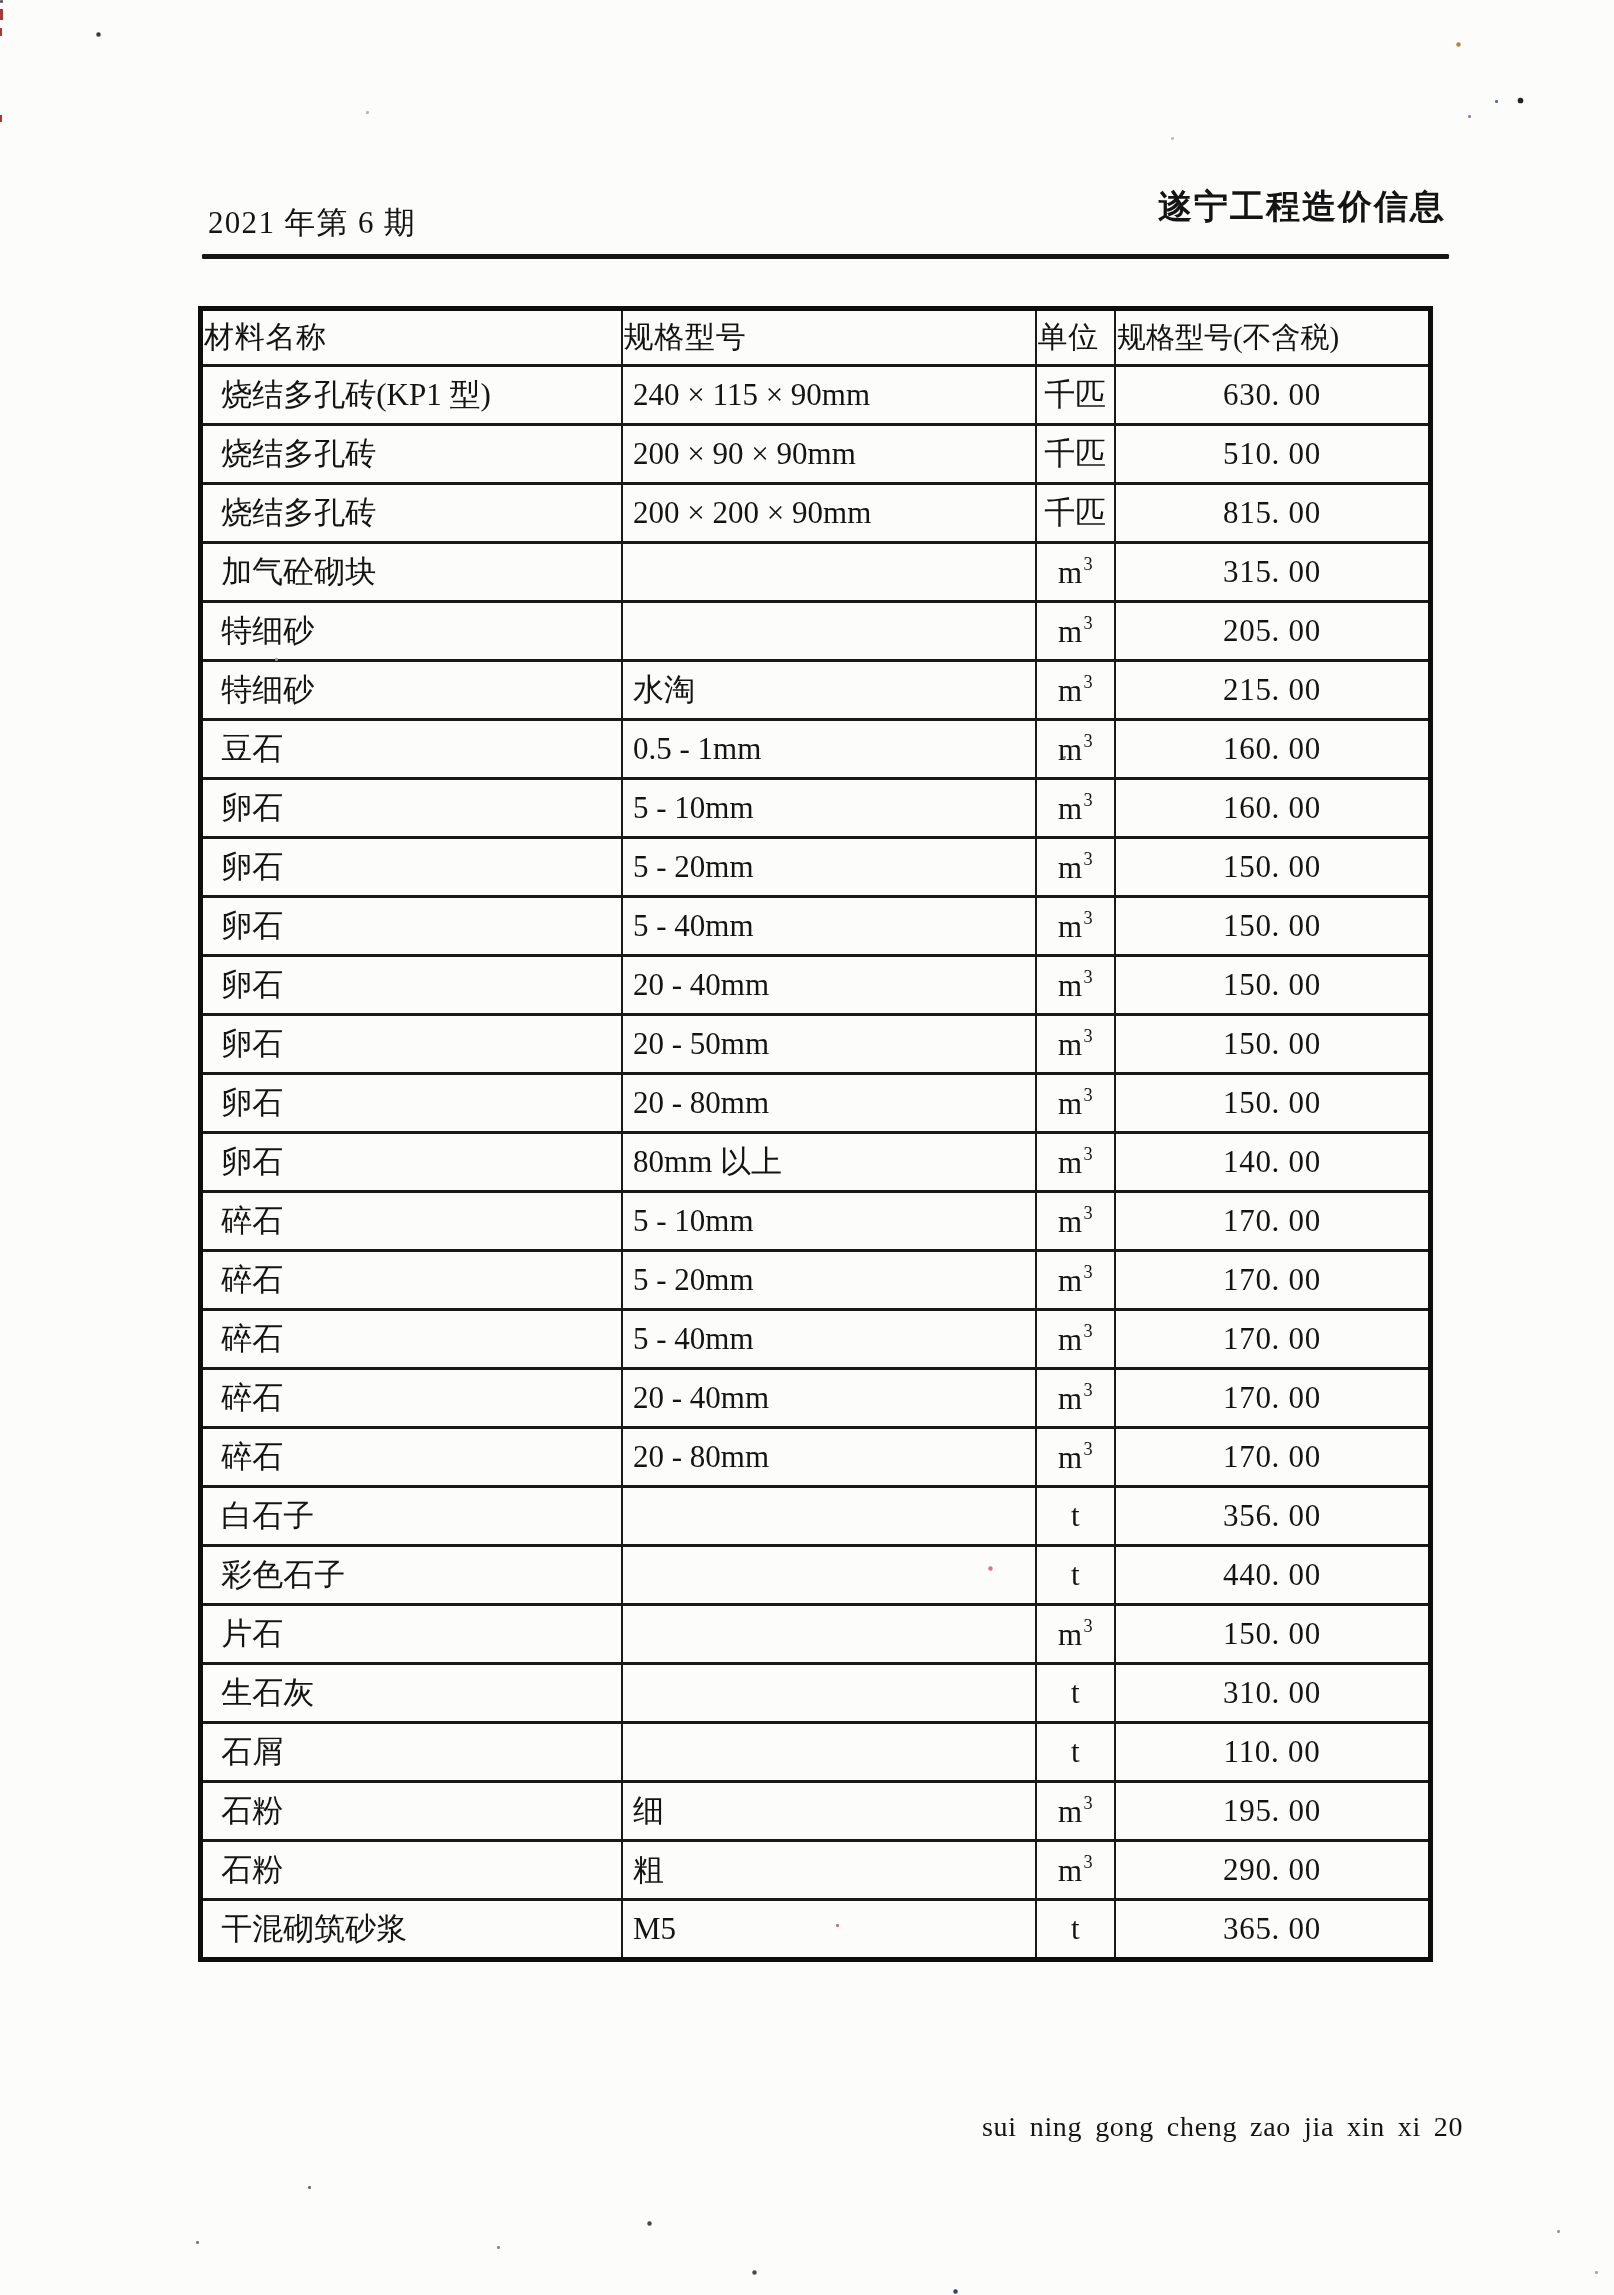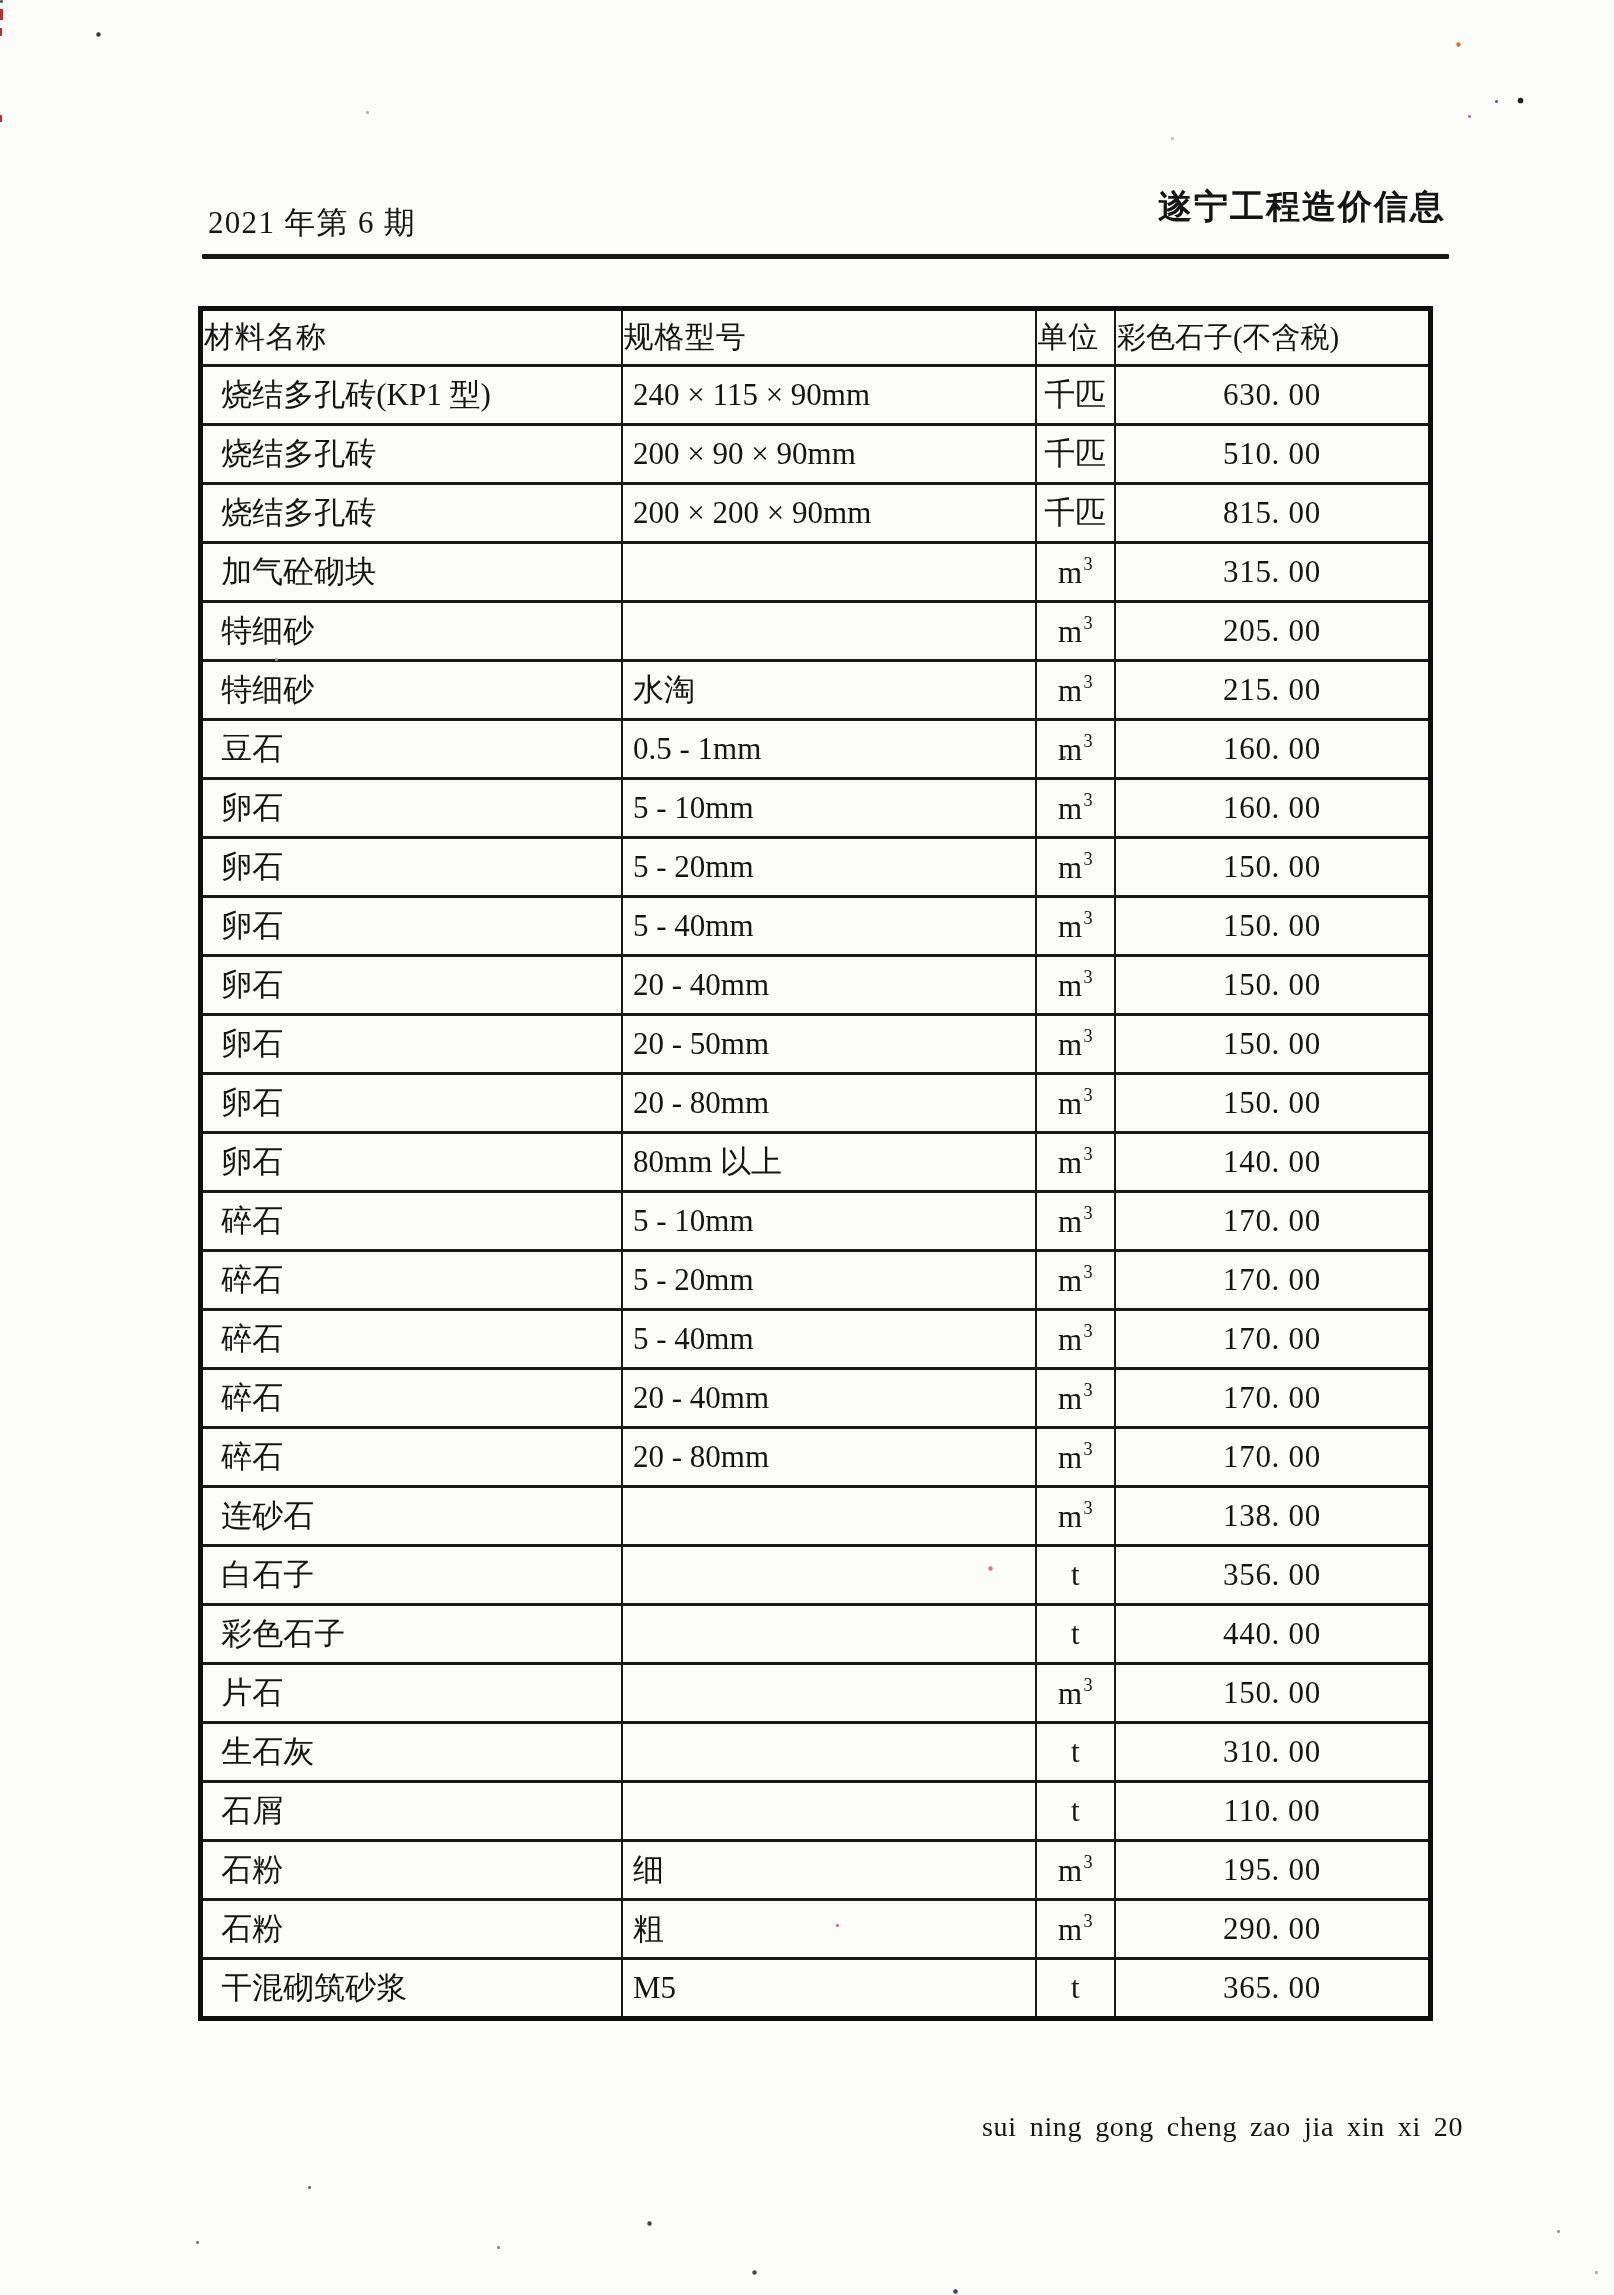--- a/index.html
+++ b/index.html
@@ -91,21 +91,21 @@
         <col style="width:419px">
           <col style="width:412px">
           <col style="width:79px">
           <col style="width:314px">
       </colgroup>
       <thead>
         <tr>
           <th>材料名称</th>
           <th>规格型号</th>
           <th>单位</th>
-          <th class="h-price">彩色石子(不含税)</th>
+          <th class="h-price">规格型号(不含税)</th>
         </tr>
       </thead>
       <tbody>
   <tr>
     <td class="c-name">烧结多孔砖(KP1 型)</td>
     <td class="c-spec">240 × 115 × 90mm</td>
     <td class="c-unit">千匹</td>
     <td class="c-price">630. 00</td>
   </tr>
 
@@ -229,26 +229,20 @@
     <td class="c-price">170. 00</td>
   </tr>
 
   <tr>
     <td class="c-name">碎石</td>
     <td class="c-spec">20 - 80mm</td>
     <td class="c-unit">m<sup>3</sup></td>
     <td class="c-price">170. 00</td>
   </tr>
 
-  <tr>
-    <td class="c-name">连砂石</td>
-    <td class="c-spec"></td>
-    <td class="c-unit">m<sup>3</sup></td>
-    <td class="c-price">138. 00</td>
-  </tr>
 
   <tr>
     <td class="c-name">白石子</td>
     <td class="c-spec"></td>
     <td class="c-unit">t</td>
     <td class="c-price">356. 00</td>
   </tr>
 
   <tr>
     <td class="c-name">彩色石子</td>

